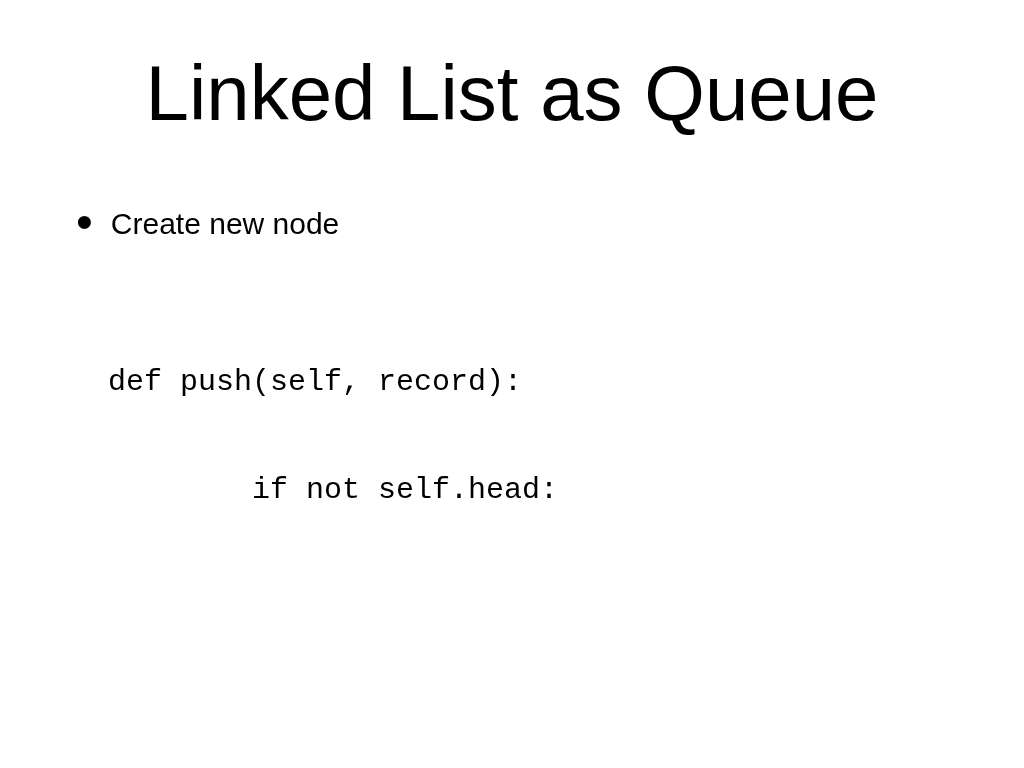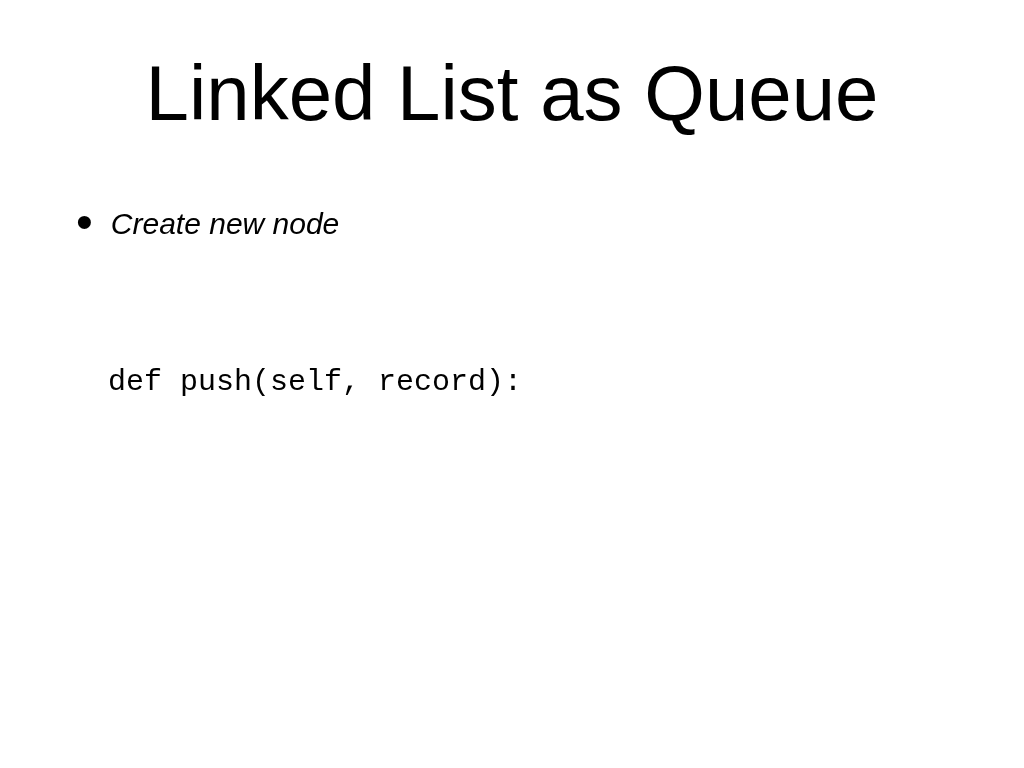--- a/index.html
+++ b/index.html
@@ -36,21 +36,20 @@
   }
   .bullet-dot {
     font-size: 48px;
     line-height: 28px;
     margin-right: 18px;
     margin-top: 2px;
   }
   .bullet-text {
     font-size: 30px;
     line-height: 36px;
-    font-style: italic;
   }
   .code-block {
     position: absolute;
     top: 292px;
     left: 108px;
     font-family: "Courier New", Courier, monospace;
     font-size: 30px;
     line-height: 36px;
     white-space: pre;
   }
@@ -68,20 +67,21 @@
 
   <div class="title">Linked List as Queue</div>
 
   <div class="bullet-row">
     <span class="bullet-dot">•</span>
     <span class="bullet-text">Create new node</span>
   </div>
 
   <div class="code-block">
     <span class="code-line">def push(self, record):</span>
+    <span class="code-line">        if not self.head:</span>
     
     
     
     
     
   </div>
 
 </div>
 
 </body></html>

